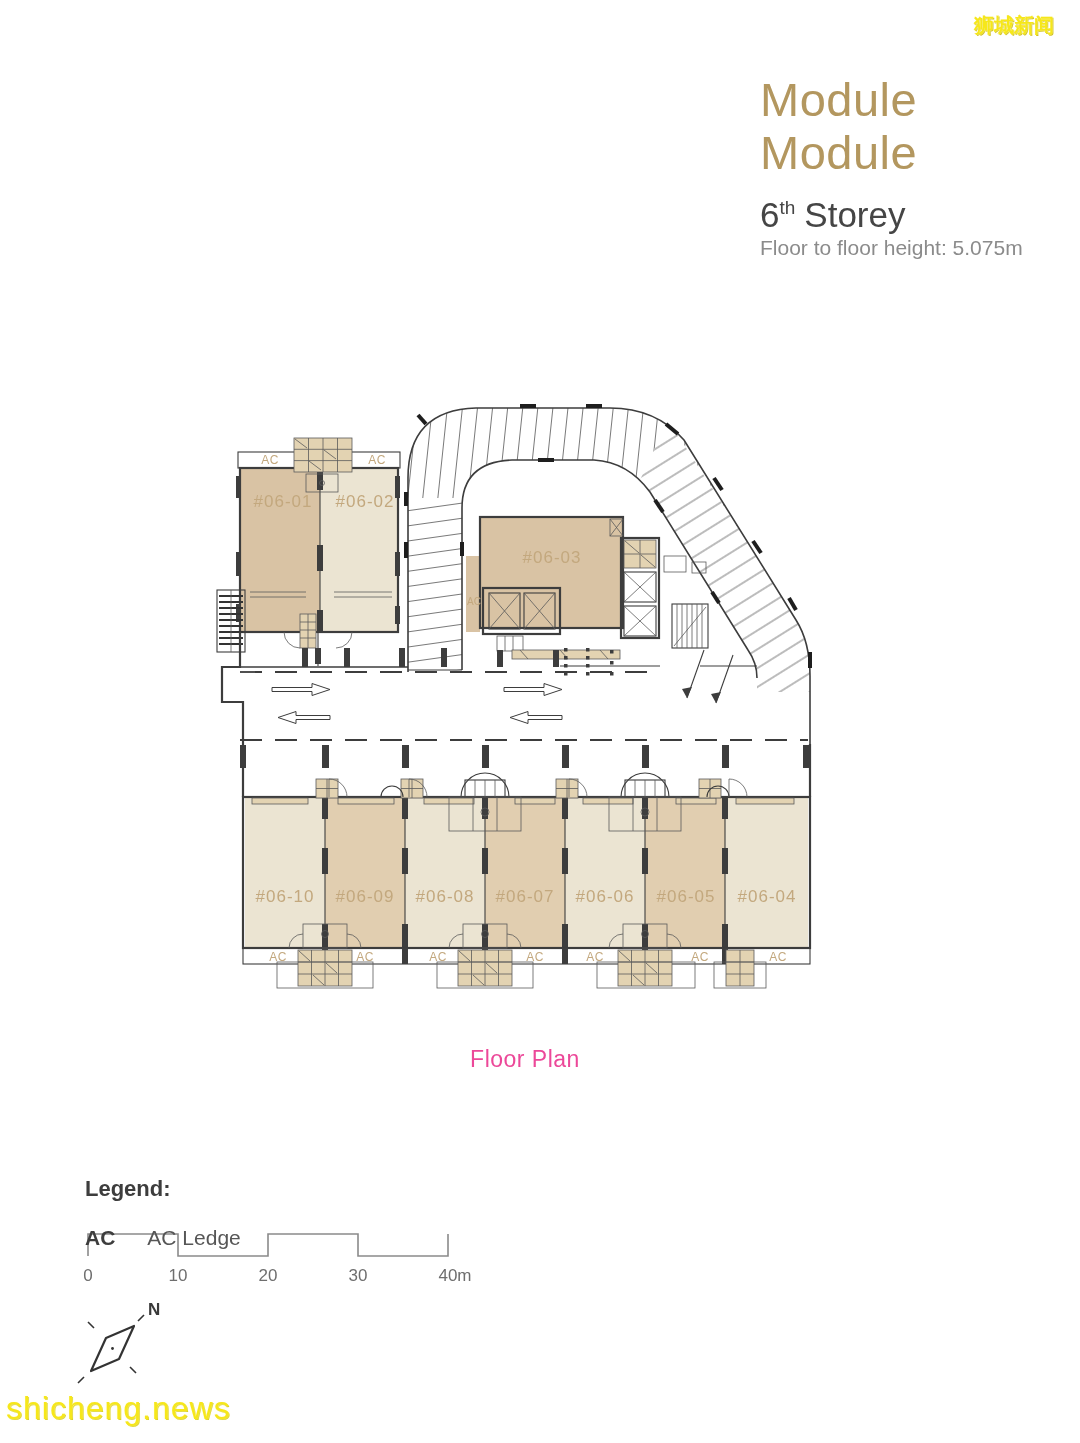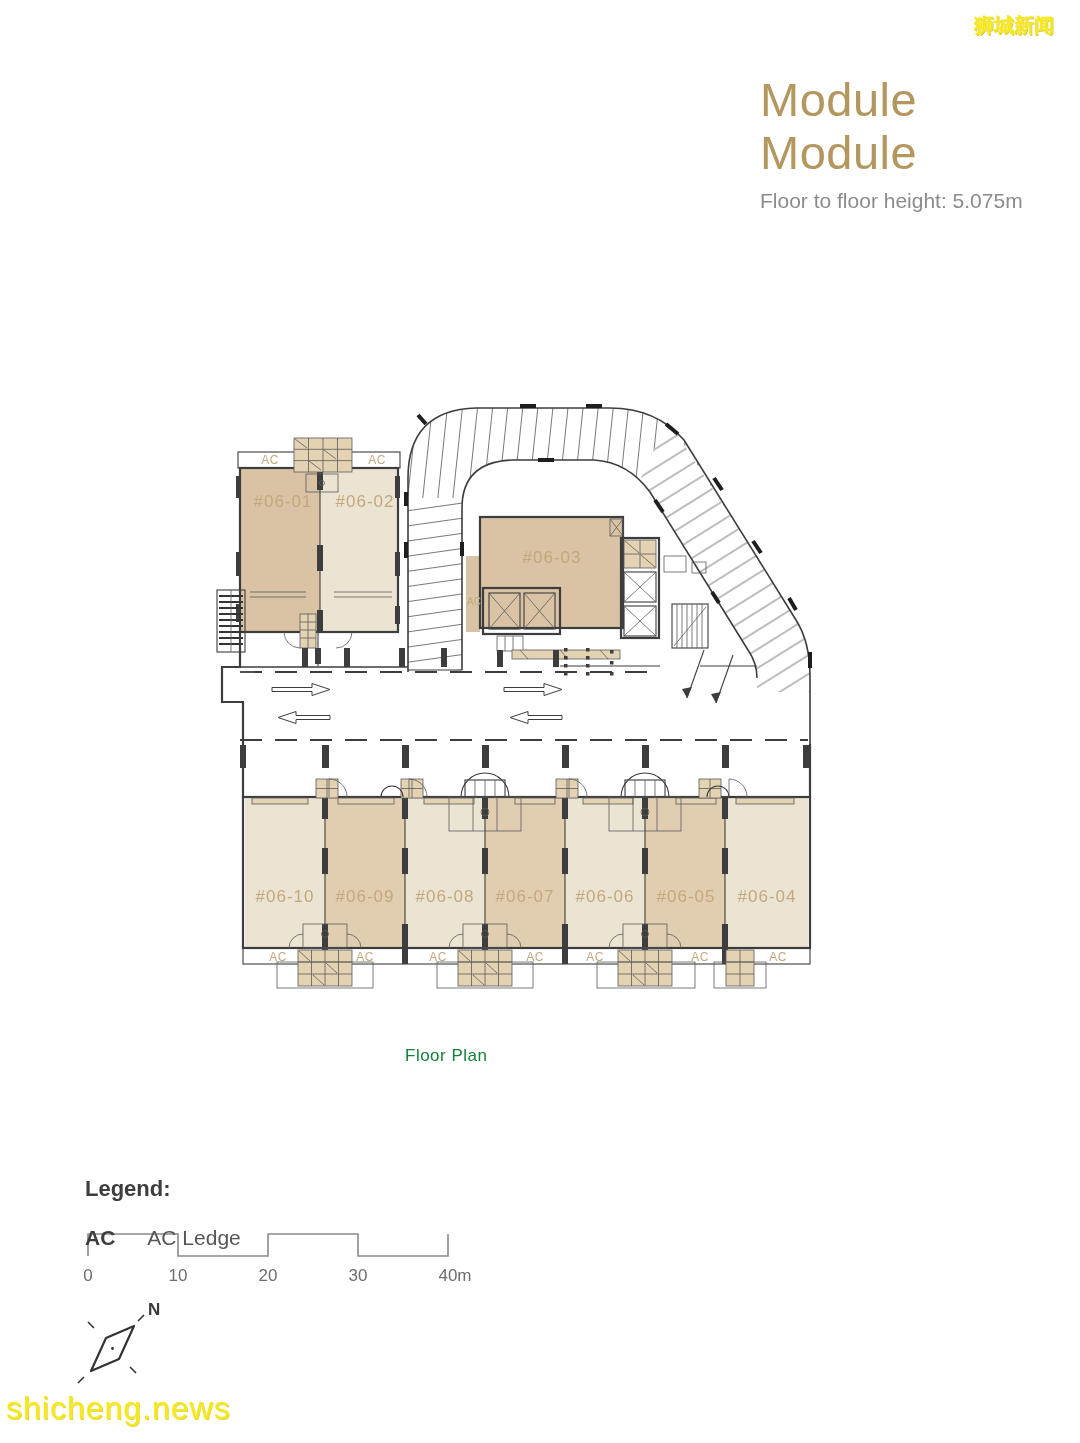--- a/index.html
+++ b/index.html
@@ -6,25 +6,25 @@
   .page{position:relative;width:1080px;height:1443px;background:#ffffff;overflow:hidden;
         font-family:"Liberation Sans", sans-serif;}
   .plan-svg{position:absolute;left:0;top:0;width:1080px;height:1443px;}
 
   
   .hdr{position:absolute;left:760px;top:74px;width:312px;}
   .hdr .t1,.hdr .t2{font-size:47px;line-height:1.12;color:var(--accent-gold,#b3975f);letter-spacing:.5px;}
   .hdr .storey{margin-top:16px;font-size:35px;color:var(--text-dark,#444);}
   .hdr .storey sup{font-size:19px;}
   .hdr .storey .sw{margin-left:9px;}
-  .hdr .sub{margin-top:10px;font-size:21px;color:var(--text-gray,#8b8b8b);}
+  .hdr .sub{margin-top:1px;font-size:21px;color:var(--text-gray,#8b8b8b);}
 
   
-  .caption{position:absolute;left:405px;top:1046px;width:240px;
-           font-size:17px;color:#15803d;letter-spacing:.5px;}
+  .caption{position:absolute;left:405px;top:1046px;width:240px;text-align:center;
+           font-size:23px;color:#ec4899;letter-spacing:.5px;}
 
   
   .legend{position:absolute;left:85px;top:1176px;}
   .legend .lt{font-size:22px;font-weight:bold;color:#3d3d3d;}
   .legend .row{margin-top:24px;font-size:21px;color:#565656;}
   .legend .sym{font-weight:bold;color:#3d3d3d;}
   .legend .lbl{margin-left:32px;}
 
   
   .wm-top{position:absolute;right:26px;top:12px;font-size:20px;font-weight:bold;
@@ -464,20 +464,21 @@
       <line x1="84" y1="1377" x2="78" y2="1383" stroke="#333" stroke-width="1.6"></line>
       <line x1="94" y1="1328" x2="88" y2="1322" stroke="#333" stroke-width="1.6"></line>
       <line x1="130" y1="1367" x2="136" y2="1373" stroke="#333" stroke-width="1.6"></line>
       <text class="nlbl" x="148" y="1315">N</text>
     </g>
   </svg>
 
   <div class="hdr">
     <div class="t1">Module</div>
     <div class="t2">Module</div>
+    <div class="storey"><span>6</span><sup>th</sup><span class="sw">Storey</span></div>
     <div class="sub">Floor to floor height: 5.075m</div>
   </div>
 
   <div class="caption">Floor Plan</div>
 
   <div class="legend">
     <div class="lt">Legend:</div>
     <div class="row">
       <span class="sym">AC</span><span class="lbl">AC Ledge</span>
     </div>

